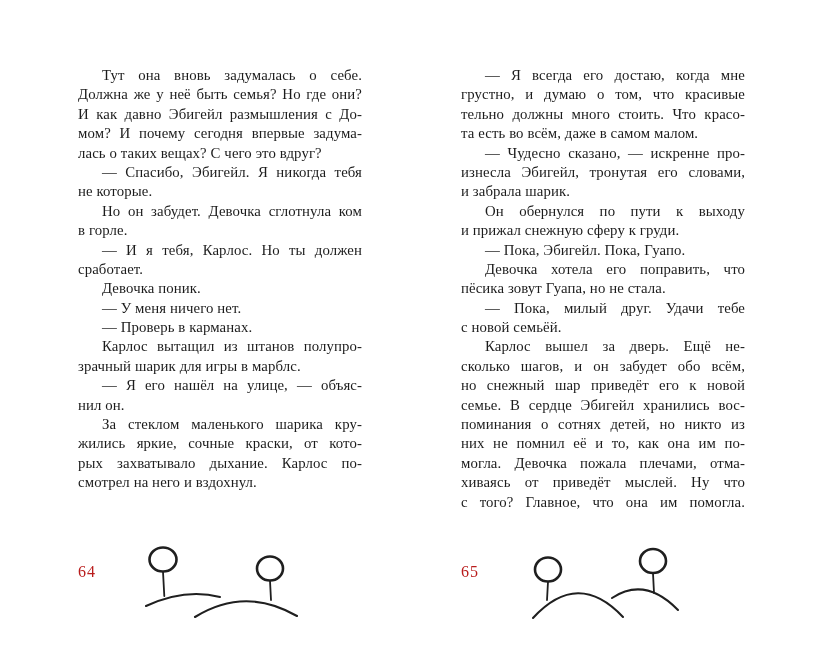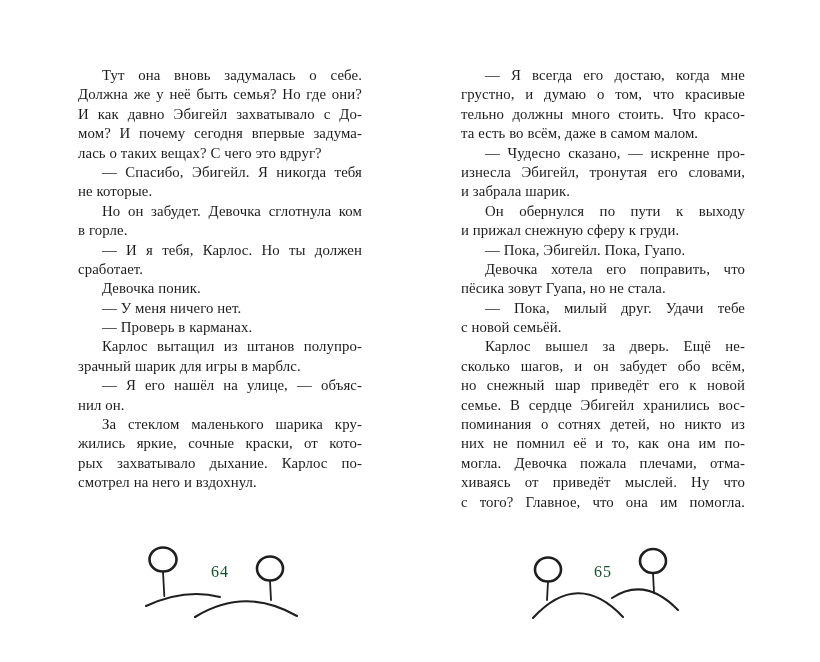--- a/index.html
+++ b/index.html
@@ -36,42 +36,42 @@
   .page-footer {
     position: absolute; left: 0; right: 0; top: 540px; height: 90px;
   }
   .doodle {
     position: absolute; top: 6px;
   }
   .page-left  .doodle { left: 62px; }
   .page-right .doodle { left: 64px; }
   .pagenum {
     position: absolute; top: 23px; left: 0; right: 0;
-    text-align: center;
+    text-align: left;
     font-size: 16px;
     letter-spacing: 1px;
-    color: #14532d;
+    color: #b91c1c;
   }
   svg .stroke {
     fill: none;
     stroke: #1f1f1f;
     stroke-linecap: round;
   }
   svg .hill { stroke-width: 2.1; }
   svg .blob { stroke-width: 2.6; }
   svg .stem { stroke-width: 1.8; }
 </style>
 </head>
 <body>
 
 <div class="page page-left">
   <div class="text-block">
       <div class="line ind just">Тут она вновь задумалась о себе.</div>
       <div class="line just">Должна же у неё быть семья? Но где они?</div>
-      <div class="line just">И как давно Эбигейл захватывало с До-</div>
+      <div class="line just">И как давно Эбигейл размышления с До-</div>
       <div class="line just">мом? И почему сегодня впервые задума-</div>
       <div class="line">лась о таких вещах? С чего это вдруг?</div>
       <div class="line ind just">— Спасибо, Эбигейл. Я никогда тебя</div>
       <div class="line">не которые.</div>
       <div class="line ind just">Но он забудет. Девочка сглотнула ком</div>
       <div class="line">в горле.</div>
       <div class="line ind just">— И я тебя, Карлос. Но ты должен</div>
       <div class="line">сработает.</div>
       <div class="line ind">Девочка поник.</div>
       <div class="line ind">— У меня ничего нет.</div>

